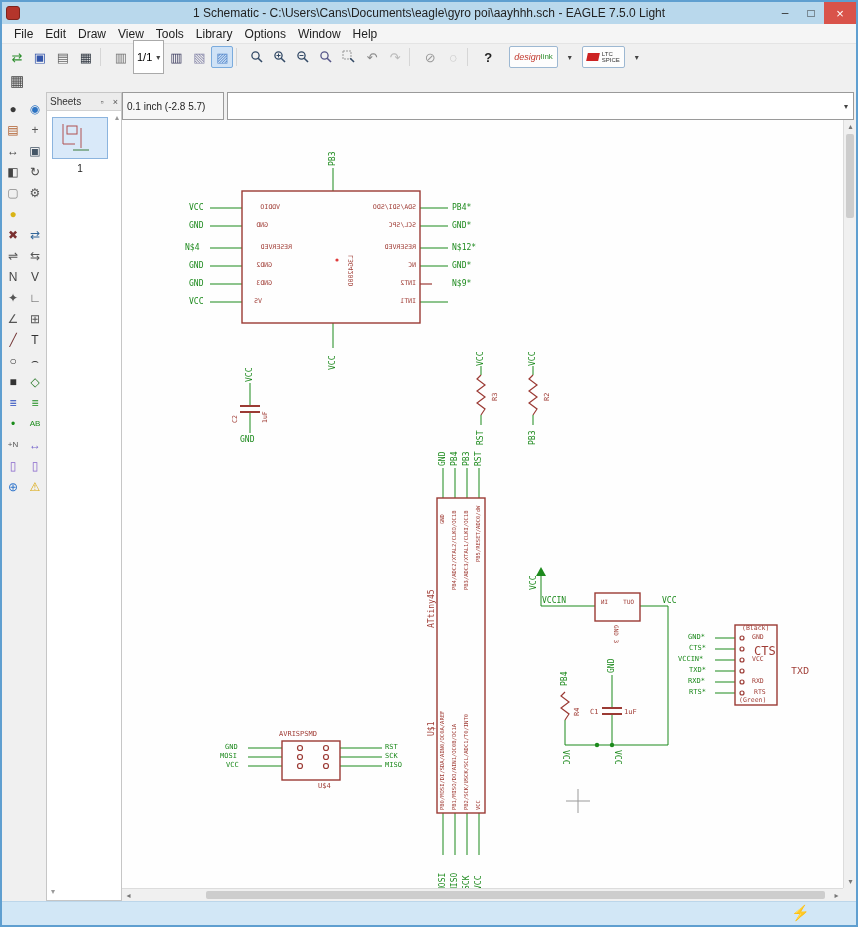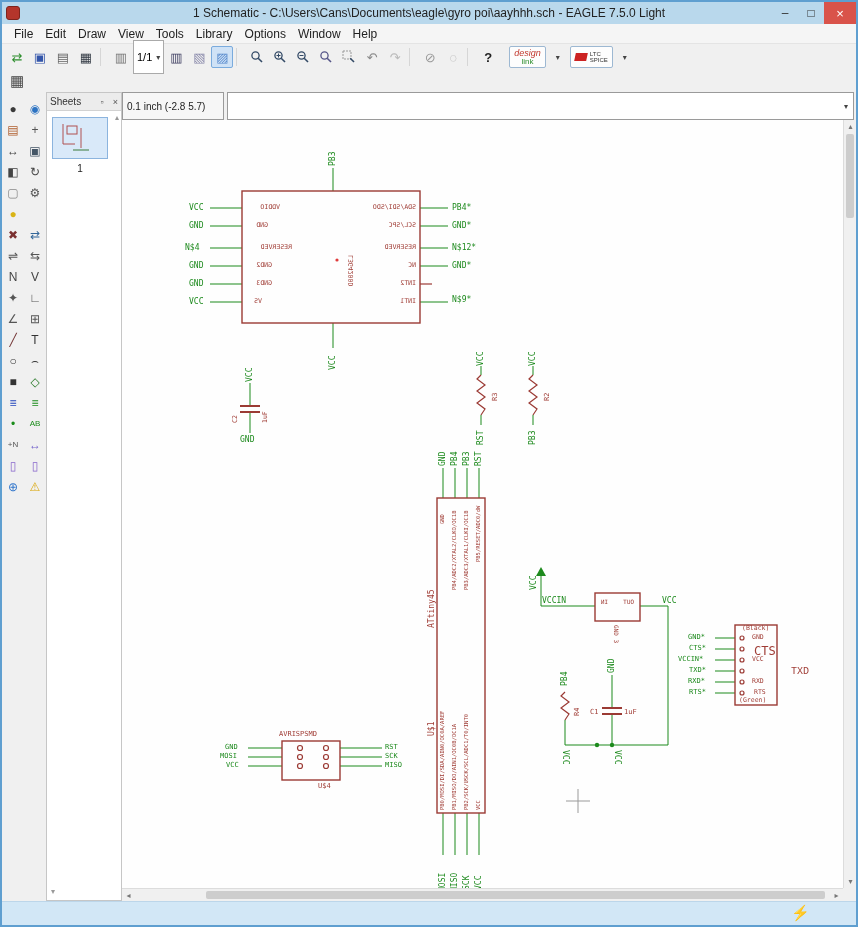--- a/index.html
+++ b/index.html
@@ -18,21 +18,21 @@
   .menubar { height:20px; background:#f5f5f5; display:flex; align-items:center; padding-left:6px; flex:0 0 auto; border-bottom:1px solid #e4e4e4;}
   .menuitem { font-size:12px; color:#222; padding:1px 6px; }
 
   
   .toolbar { height:26px; display:flex; align-items:center; padding-left:4px; gap:1px; flex:0 0 auto; }
   .tbtn { min-width:22px; height:22px; display:flex; align-items:center; justify-content:center; font-size:13px; border:1px solid transparent; border-radius:2px; }
   .tbtn.sel { background:#cfe2f6; border-color:#7aabdd; }
   .tsep { width:7px; height:18px; border-left:1px solid #d6d6d6; margin:0 2px; }
   .zoomsel { display:flex; align-items:center; border:1px solid #aaa; background:#fff; height:34px; font-size:11px; padding:0 3px; gap:4px; }
   .ddarrow { font-size:8px; color:#444; }
-  .wordbtn { display:flex; flex-direction:column; align-items:center; justify-content:center; border:1px solid #9db8d2; background:#fdfdfd; border-radius:2px; height:22px; padding:0 4px; line-height:1; }
+  .wordbtn { display:flex; flex-direction:row; align-items:center; justify-content:center; border:1px solid #9db8d2; background:#fdfdfd; border-radius:2px; height:22px; padding:0 4px; line-height:1; }
   .toolbar2 { height:22px; display:flex; align-items:center; padding-left:4px; flex:0 0 auto; }
 
   
   .workspace { flex:1; display:flex; min-height:0; }
   .palette { width:44px; background:#f0f0f0; display:grid; grid-template-columns:22px 22px; align-content:start; padding-top:6px; }
   .pcell { width:22px; height:21px; display:flex; align-items:center; justify-content:center; font-size:12px; }
 
   .sheets { width:76px; background:#fff; border:1px solid #c6c6c6; display:flex; flex-direction:column; }
   .sheets-header { height:18px; background:#ececec; border-bottom:1px solid #d2d2d2; display:flex; align-items:center; font-size:10px; padding:0 3px; gap:7px; color:#333;}
   .sheets-hbtn { font-size:9px; color:#555; margin-left:auto; }
@@ -427,21 +427,21 @@
             <span class="slabel sg" style="left: 67px; top: 84px; font-size: 8px;">VCC</span>
             <span class="slabel sg" style="left: 67px; top: 102px; font-size: 8px;">GND</span>
             <span class="slabel sg" style="left: 63px; top: 124px; font-size: 8px;">N$4</span>
             <span class="slabel sg" style="left: 67px; top: 142px; font-size: 8px;">GND</span>
             <span class="slabel sg" style="left: 67px; top: 160px; font-size: 8px;">GND</span>
             <span class="slabel sg" style="left: 67px; top: 178px; font-size: 8px;">VCC</span>
             <span class="slabel sg" style="left: 330px; top: 84px; font-size: 8px;">PB4*</span>
             <span class="slabel sg" style="left: 330px; top: 102px; font-size: 8px;">GND*</span>
             <span class="slabel sg" style="left: 330px; top: 124px; font-size: 8px;">N$12*</span>
             <span class="slabel sg" style="left: 330px; top: 142px; font-size: 8px;">GND*</span>
-            <span class="slabel sg" style="left: 330px; top: 176px; font-size: 8px;">N$9*</span>
+            <span class="slabel sg" style="left: 330px; top: 160px; font-size: 8px;">N$9*</span>
             <span class="slabel sg" style="left: 207px; top: 46px; font-size: 8px; transform: rotate(-90deg);">PB3</span>
             <span class="slabel sg" style="left: 207px; top: 250px; font-size: 8px; transform: rotate(-90deg);">VCC</span>
             <span class="slabel sm" style="left: 158px; top: 84px; font-size: 6.5px; transform: scaleX(-1);">VDDIO</span>
             <span class="slabel sm" style="left: 146px; top: 102px; font-size: 6.5px; transform: scaleX(-1);">GND</span>
             <span class="slabel sm" style="left: 170px; top: 124px; font-size: 6.5px; transform: scaleX(-1);">RESERVED</span>
             <span class="slabel sm" style="left: 150px; top: 142px; font-size: 6.5px; transform: scaleX(-1);">GND2</span>
             <span class="slabel sm" style="left: 150px; top: 160px; font-size: 6.5px; transform: scaleX(-1);">GND3</span>
             <span class="slabel sm" style="left: 140px; top: 178px; font-size: 6.5px; transform: scaleX(-1);">VS</span>
             <span class="slabel sm" style="left: 294px; top: 84px; font-size: 6.5px; transform: scaleX(-1);">SDA/SDI/SDO</span>
             <span class="slabel sm" style="left: 294px; top: 102px; font-size: 6.5px; transform: scaleX(-1);">SCL/SPC</span>

